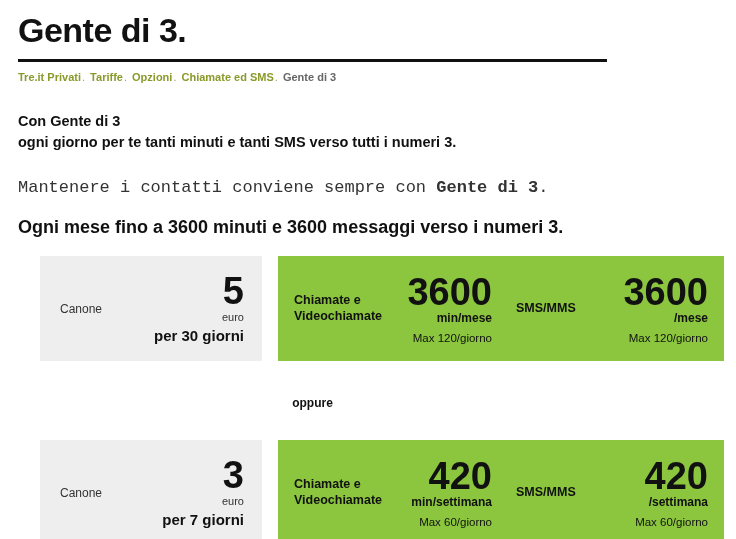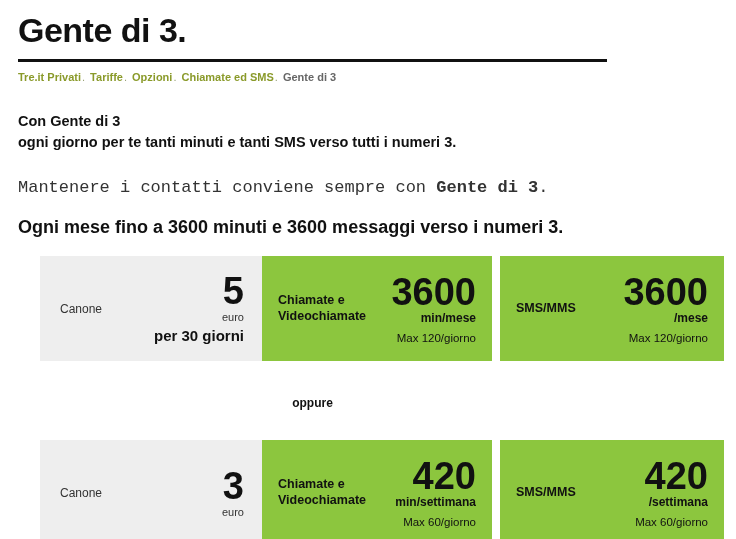--- a/index.html
+++ b/index.html
@@ -129,21 +129,21 @@
     display: block;
     margin-top: 4px;
   }
   .card-green {
     background: #8cc63e;
     color: #111111;
     display: flex;
     align-items: center;
   }
   .card-calls {
-    left: 244px;
+    left: 260px;
     width: 230px;
   }
   .card-sms {
     left: 482px;
     width: 224px;
     justify-content: center;
   }
   .green-label {
     font-size: 12.5px;
     font-weight: bold;
@@ -242,20 +242,21 @@
   </div>
 
   <div class="oppure">oppure</div>
 
   <div class="offer-block block2">
     <div class="card card-canone">
       <div class="canone-label">Canone</div>
       <div class="canone-price">
         <span class="price-num">3</span>
         <span class="price-unit">euro</span>
+        <span class="price-days">per 7 giorni</span>
       </div>
     </div>
     <div class="card card-green card-calls">
       <div class="green-label">
         <span>Chiamate e</span><br>
         <span>Videochiamate</span>
       </div>
       <div class="green-value">
         <span class="green-num">420</span>
         <span class="green-unit">min/settimana</span>

